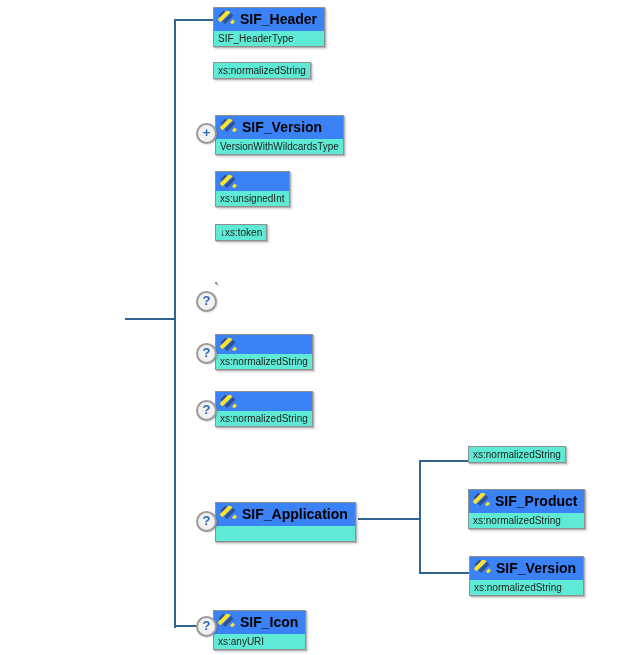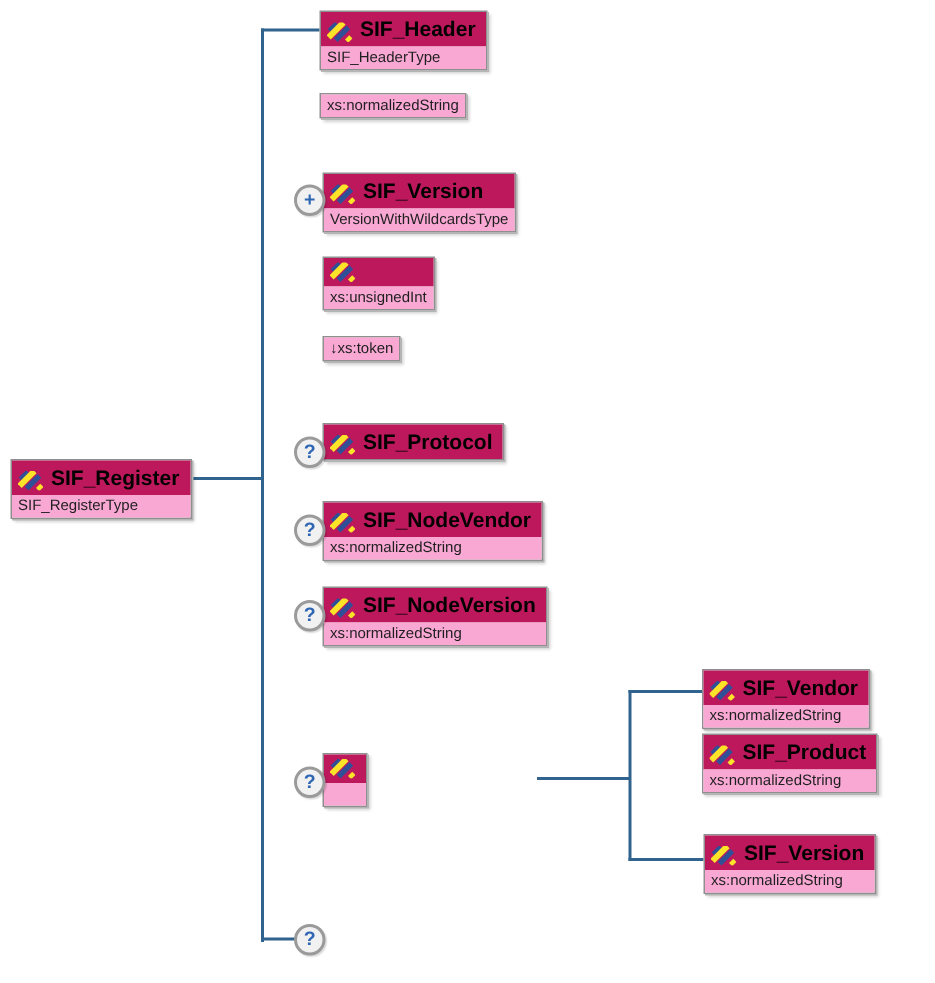--- a/index.html
+++ b/index.html
@@ -9,26 +9,26 @@
   }
   .hline,.vline{position:absolute;background:#30638e;z-index:0;}
   .hline{height:2px;}
   .vline{width:2px;}
   .node{
     position:absolute;z-index:1;background:#ffffff;
     border:1px solid #8f8f8f;white-space:nowrap;
     box-shadow:1px 1px 0 #b5b5b5,2px 2px 2px rgba(0,0,0,.18);
   }
   .trow{
-    display:flex;align-items:flex-end;gap:5px;
+    display:flex;align-items:flex-start;gap:5px;
     padding:3px 7px 3px 4px;line-height:17px;
-    font-size:14px;font-weight:700;color:#000;background:#be185d;
+    font-size:14px;font-weight:700;color:#000;background:#3b82f6;
   }
   .ntype{
-    background:#f9a8d4;color:#1f1f1f;
+    background:#5eead4;color:#1f1f1f;
     font-size:10px;line-height:11px;padding:2px 4px;min-height:11px;
   }
   .el-icon{flex:0 0 auto;display:block;}
   .occ{
     position:absolute;z-index:2;width:17px;height:17px;border-radius:50%;
     background:#f1f1f1;border:2px solid #9a9a9a;
     color:#2f66b3;font-size:13px;font-weight:700;line-height:16px;text-align:center;
     box-shadow:1px 1px 1px rgba(0,0,0,.15);
   }
 </style>
@@ -40,32 +40,20 @@
   <div class="vline" style="left:174px;top:19px;height:609px"></div>
   <div class="hline" style="left:174px;top:19px;width:43px"></div>
   <div class="hline" style="left:125px;top:318px;width:51px"></div>
   <div class="hline" style="left:174px;top:625px;width:34px"></div>
 
   <div class="hline" style="left:358px;top:518px;width:62px"></div>
   <div class="vline" style="left:419px;top:460px;height:114px"></div>
   <div class="hline" style="left:419px;top:460px;width:51px"></div>
   <div class="hline" style="left:419px;top:572px;width:51px"></div>
 
-  <div class="node" style="left:7px;top:306px">
-    <div class="trow">
-      <svg class="el-icon" width="17" height="13" viewBox="0 0 17 13">
-        <rect x="0.5" y="1.5" width="7" height="3" fill="#2f4f96" transform="rotate(-45 4 3)"></rect>
-        <rect x="-1" y="3" width="14" height="4" fill="#fde428" transform="rotate(-45 6 5)"></rect>
-        <rect x="4" y="5.75" width="12" height="3.5" fill="#2f4f96" transform="rotate(-45 10 7.5)"></rect>
-        <rect x="12.5" y="9.5" width="4" height="3" fill="#fde428" transform="rotate(-45 14.5 11)"></rect>
-      </svg>
-      <span>SIF_Register</span>
-    </div>
-    <div class="ntype">SIF_RegisterType</div>
-  </div>
 
   <div class="node" style="left:213px;top:7px">
     <div class="trow">
       <svg class="el-icon" width="17" height="13" viewBox="0 0 17 13">
         <rect x="0.5" y="1.5" width="7" height="3" fill="#2f4f96" transform="rotate(-45 4 3)"></rect>
         <rect x="-1" y="3" width="14" height="4" fill="#fde428" transform="rotate(-45 6 5)"></rect>
         <rect x="4" y="5.75" width="12" height="3.5" fill="#2f4f96" transform="rotate(-45 10 7.5)"></rect>
         <rect x="12.5" y="9.5" width="4" height="3" fill="#fde428" transform="rotate(-45 14.5 11)"></rect>
       </svg>
       <span>SIF_Header</span>
@@ -102,82 +90,63 @@
     </div>
     <div class="ntype">xs:unsignedInt</div>
   </div>
 
   <div class="node" style="left:215px;top:224px">
     <div class="ntype">↓xs:token</div>
   </div>
 
   <div class="occ" style="left:196px;top:291px">?</div>
   <div class="node" style="left:215px;top:282px">
-    <div class="trow">
-      <svg class="el-icon" width="17" height="13" viewBox="0 0 17 13">
-        <rect x="0.5" y="1.5" width="7" height="3" fill="#2f4f96" transform="rotate(-45 4 3)"></rect>
-        <rect x="-1" y="3" width="14" height="4" fill="#fde428" transform="rotate(-45 6 5)"></rect>
-        <rect x="4" y="5.75" width="12" height="3.5" fill="#2f4f96" transform="rotate(-45 10 7.5)"></rect>
-        <rect x="12.5" y="9.5" width="4" height="3" fill="#fde428" transform="rotate(-45 14.5 11)"></rect>
-      </svg>
-      <span>SIF_Protocol</span>
-    </div>
   </div>
 
   <div class="occ" style="left:196px;top:343px">?</div>
   <div class="node" style="left:215px;top:334px">
     <div class="trow">
       <svg class="el-icon" width="17" height="13" viewBox="0 0 17 13">
         <rect x="0.5" y="1.5" width="7" height="3" fill="#2f4f96" transform="rotate(-45 4 3)"></rect>
         <rect x="-1" y="3" width="14" height="4" fill="#fde428" transform="rotate(-45 6 5)"></rect>
         <rect x="4" y="5.75" width="12" height="3.5" fill="#2f4f96" transform="rotate(-45 10 7.5)"></rect>
         <rect x="12.5" y="9.5" width="4" height="3" fill="#fde428" transform="rotate(-45 14.5 11)"></rect>
       </svg>
-      <span>SIF_NodeVendor</span>
     </div>
     <div class="ntype">xs:normalizedString</div>
   </div>
 
   <div class="occ" style="left:196px;top:400px">?</div>
   <div class="node" style="left:215px;top:391px">
     <div class="trow">
       <svg class="el-icon" width="17" height="13" viewBox="0 0 17 13">
         <rect x="0.5" y="1.5" width="7" height="3" fill="#2f4f96" transform="rotate(-45 4 3)"></rect>
         <rect x="-1" y="3" width="14" height="4" fill="#fde428" transform="rotate(-45 6 5)"></rect>
         <rect x="4" y="5.75" width="12" height="3.5" fill="#2f4f96" transform="rotate(-45 10 7.5)"></rect>
         <rect x="12.5" y="9.5" width="4" height="3" fill="#fde428" transform="rotate(-45 14.5 11)"></rect>
       </svg>
-      <span>SIF_NodeVersion</span>
     </div>
     <div class="ntype">xs:normalizedString</div>
   </div>
 
   <div class="occ" style="left:196px;top:511px">?</div>
   <div class="node" style="left:215px;top:502px">
     <div class="trow">
       <svg class="el-icon" width="17" height="13" viewBox="0 0 17 13">
         <rect x="0.5" y="1.5" width="7" height="3" fill="#2f4f96" transform="rotate(-45 4 3)"></rect>
         <rect x="-1" y="3" width="14" height="4" fill="#fde428" transform="rotate(-45 6 5)"></rect>
         <rect x="4" y="5.75" width="12" height="3.5" fill="#2f4f96" transform="rotate(-45 10 7.5)"></rect>
         <rect x="12.5" y="9.5" width="4" height="3" fill="#fde428" transform="rotate(-45 14.5 11)"></rect>
       </svg>
+      <span>SIF_Application</span>
     </div>
     <div class="ntype"></div>
   </div>
 
   <div class="node" style="left:468px;top:446px">
-    <div class="trow">
-      <svg class="el-icon" width="17" height="13" viewBox="0 0 17 13">
-        <rect x="0.5" y="1.5" width="7" height="3" fill="#2f4f96" transform="rotate(-45 4 3)"></rect>
-        <rect x="-1" y="3" width="14" height="4" fill="#fde428" transform="rotate(-45 6 5)"></rect>
-        <rect x="4" y="5.75" width="12" height="3.5" fill="#2f4f96" transform="rotate(-45 10 7.5)"></rect>
-        <rect x="12.5" y="9.5" width="4" height="3" fill="#fde428" transform="rotate(-45 14.5 11)"></rect>
-      </svg>
-      <span>SIF_Vendor</span>
-    </div>
     <div class="ntype">xs:normalizedString</div>
   </div>
 
   <div class="node" style="left:468px;top:489px">
     <div class="trow">
       <svg class="el-icon" width="17" height="13" viewBox="0 0 17 13">
         <rect x="0.5" y="1.5" width="7" height="3" fill="#2f4f96" transform="rotate(-45 4 3)"></rect>
         <rect x="-1" y="3" width="14" height="4" fill="#fde428" transform="rotate(-45 6 5)"></rect>
         <rect x="4" y="5.75" width="12" height="3.5" fill="#2f4f96" transform="rotate(-45 10 7.5)"></rect>
         <rect x="12.5" y="9.5" width="4" height="3" fill="#fde428" transform="rotate(-45 14.5 11)"></rect>
@@ -194,14 +163,26 @@
         <rect x="-1" y="3" width="14" height="4" fill="#fde428" transform="rotate(-45 6 5)"></rect>
         <rect x="4" y="5.75" width="12" height="3.5" fill="#2f4f96" transform="rotate(-45 10 7.5)"></rect>
         <rect x="12.5" y="9.5" width="4" height="3" fill="#fde428" transform="rotate(-45 14.5 11)"></rect>
       </svg>
       <span>SIF_Version</span>
     </div>
     <div class="ntype">xs:normalizedString</div>
   </div>
 
   <div class="occ" style="left:196px;top:616px">?</div>
+  <div class="node" style="left:213px;top:610px">
+    <div class="trow">
+      <svg class="el-icon" width="17" height="13" viewBox="0 0 17 13">
+        <rect x="0.5" y="1.5" width="7" height="3" fill="#2f4f96" transform="rotate(-45 4 3)"></rect>
+        <rect x="-1" y="3" width="14" height="4" fill="#fde428" transform="rotate(-45 6 5)"></rect>
+        <rect x="4" y="5.75" width="12" height="3.5" fill="#2f4f96" transform="rotate(-45 10 7.5)"></rect>
+        <rect x="12.5" y="9.5" width="4" height="3" fill="#fde428" transform="rotate(-45 14.5 11)"></rect>
+      </svg>
+      <span>SIF_Icon</span>
+    </div>
+    <div class="ntype">xs:anyURI</div>
+  </div>
 
 </div>
 
 </body></html>

